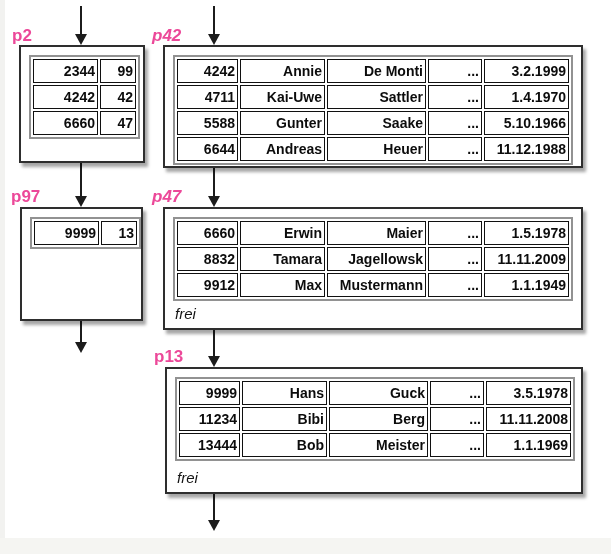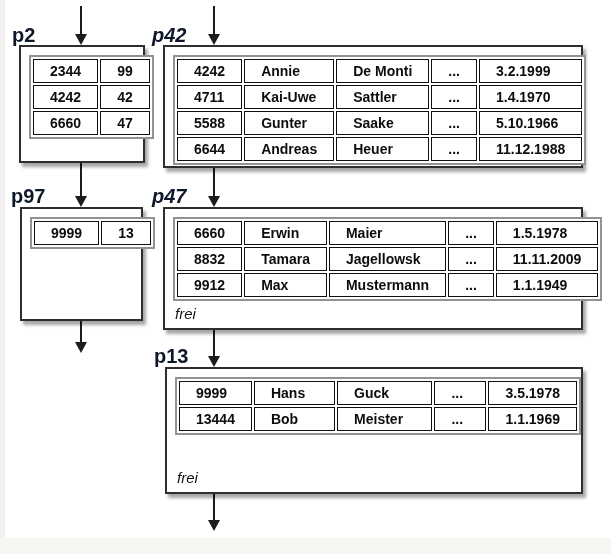--- a/index.html
+++ b/index.html
@@ -4,35 +4,35 @@
 <style>
   html,body { margin:0; padding:0; background:#ffffff; }
   .canvas {
     position:relative; width:611px; height:554px; background:#ffffff;
     font-family:"Liberation Sans", sans-serif; overflow:hidden;
   }
   .strip-left  { position:absolute; left:0; top:0; width:5px; height:554px; background:#f2f2f0; }
   .strip-bottom{ position:absolute; left:0; top:538px; width:611px; height:16px; background:#f5f5f2; }
 
   .page-label {
-    position:absolute; font-size:20px; font-weight:bold; color:#0f172a; line-height:15px;text-align:right;
+    position:absolute; font-size:17px; font-weight:bold; color:#ec4899; line-height:15px;text-align:right;
   }
   .page-box {
     position:absolute; box-sizing:border-box; background:#ffffff;
     border:2px solid #2e2e2e;
     box-shadow:3px 4px 3px rgba(0,0,0,0.35);
   }
   table.page-table {
     border-collapse:separate; border-spacing:2px;
     border:2px solid #929292; background:#ffffff;
     margin:8px 0 0 8px; table-layout:fixed;
   }
   table.page-table td {
     box-sizing:border-box; border:1.5px solid #101010;
-    height:24px; padding:0 16px; text-align:left; vertical-align:middle;
+    height:24px; padding:0 2px; text-align:right; vertical-align:middle;
     font-size:14px; font-weight:bold; color:#0c0c0c;
     white-space:nowrap; overflow:hidden;
   }
   .frei {
     position:absolute; left:10px; bottom:6px;
     font-style:italic; font-size:15px; color:#141414;
   }
   .arrow { position:absolute; width:12px; }
   .arrow .shaft { position:absolute; left:5px; top:0; width:2px; background:#1c1c1c; }
   .arrow .head {
@@ -210,20 +210,27 @@
         </colgroup>
       <tbody>
           <tr>
             <td>9999</td>
             <td>Hans</td>
             <td>Guck</td>
             <td>...</td>
             <td>3.5.1978</td>
           </tr>
           <tr>
+            <td>11234</td>
+            <td>Bibi</td>
+            <td>Berg</td>
+            <td>...</td>
+            <td>11.11.2008</td>
+          </tr>
+          <tr>
             <td>13444</td>
             <td>Bob</td>
             <td>Meister</td>
             <td>...</td>
             <td>1.1.1969</td>
           </tr>
         </tbody>
     </table>
     <span class="frei">frei</span>
   </div>

